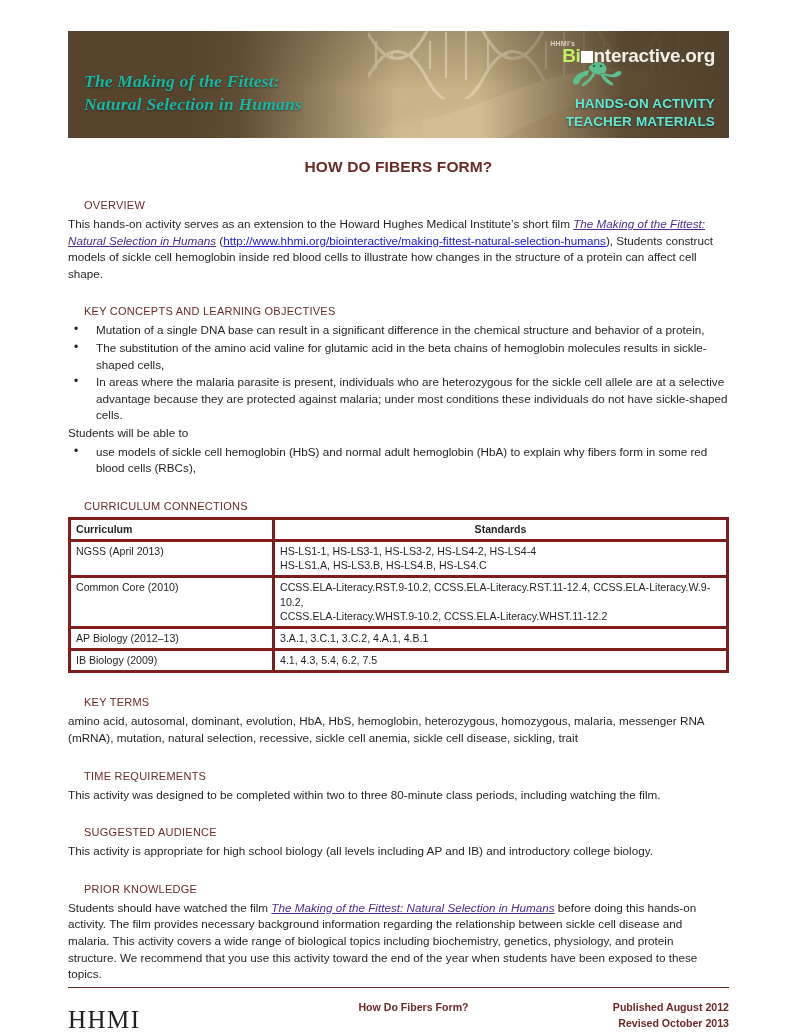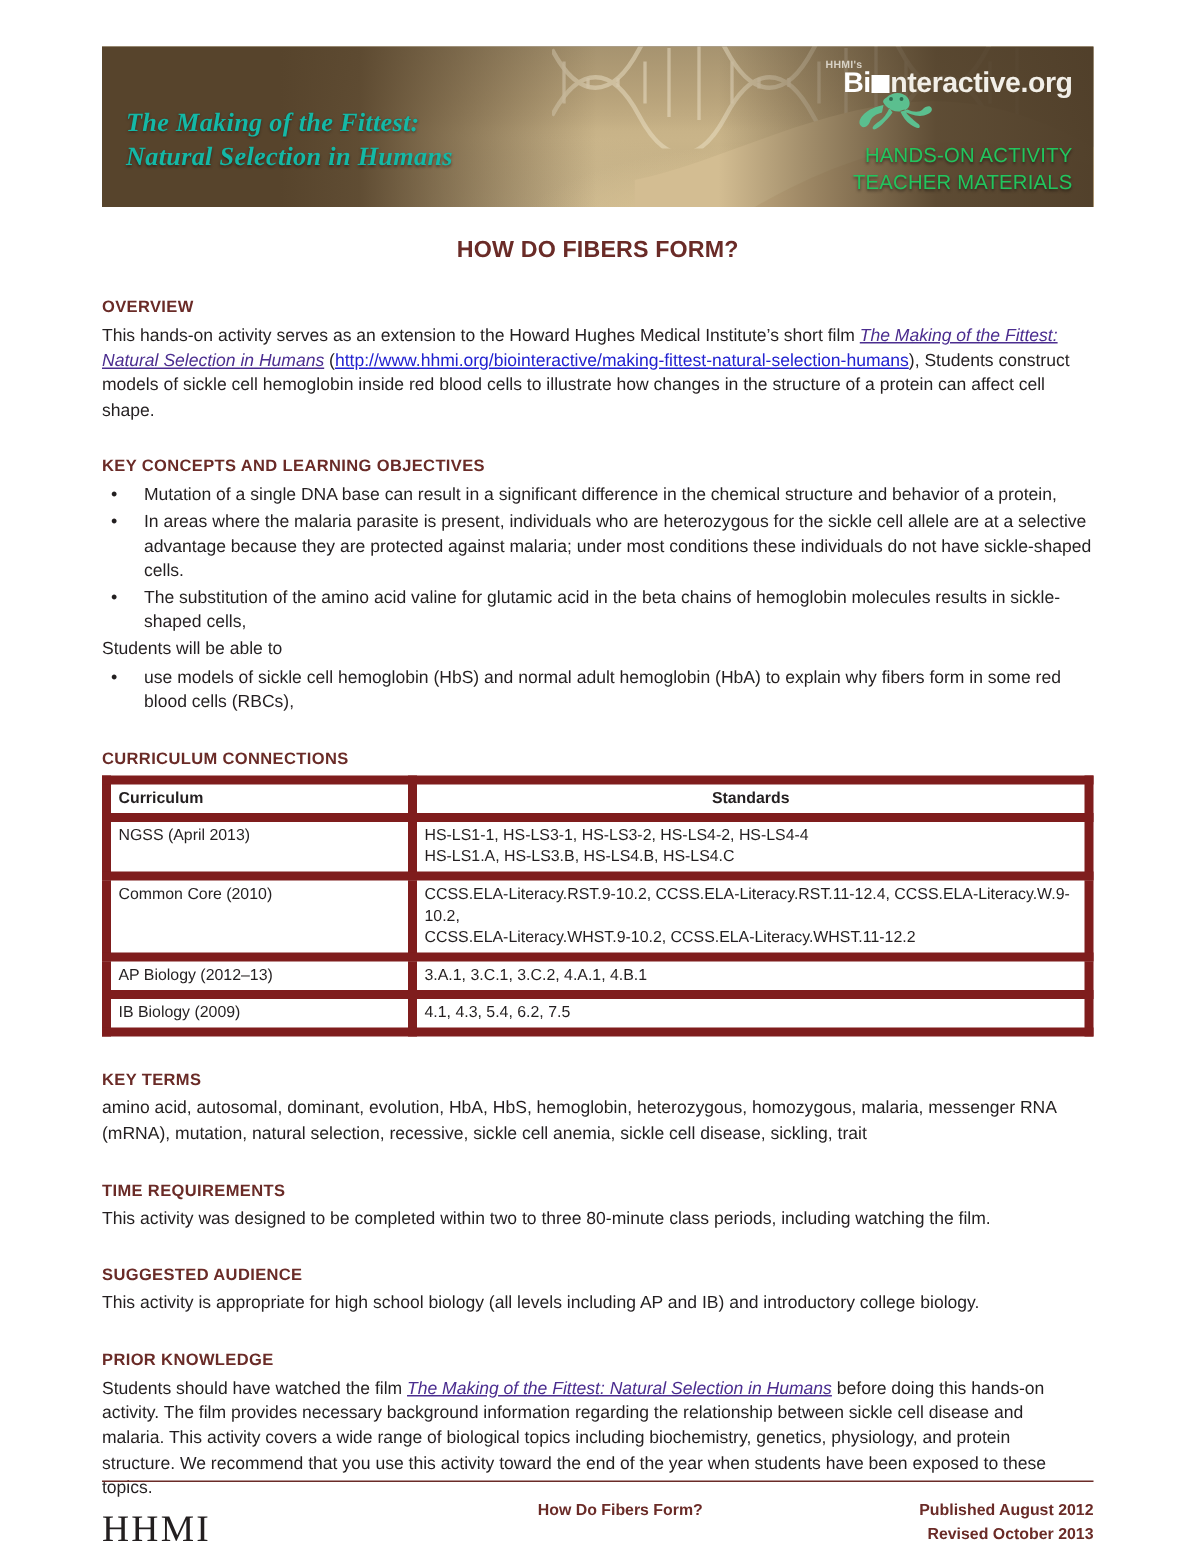--- a/index.html
+++ b/index.html
@@ -117,61 +117,61 @@
     position: absolute;
     right: 0;
     top: 9px;
     font-size: 19px;
     font-weight: bold;
     color: #f2efe8;
     letter-spacing: -0.3px;
     line-height: 1;
     white-space: nowrap;
   }
-  .logo-bio-b { color: #ffffff; }
+  .logo-bio-b { color: #bef264; }
   .logo-sq {
     display: inline-block;
     width: 12px; height: 12px;
     background: #ffffff;
     margin: 0 1px -1px 0;
     vertical-align: baseline;
   }
   .gecko {
     position: absolute;
     right: 92px;
     top: 22px;
     width: 54px;
     height: 28px;
   }
   .banner-labels {
     margin-top: 14px;
     font-size: 13.5px;
-    font-weight: normal;
+    font-weight: bold;
     line-height: 17.5px;
-    color: #22c55e;
+    color: #5eead4;
     letter-spacing: .15px;
     text-shadow: 0 1px 2px rgba(0,0,0,.5);
   }
 
   
   .doc-title {
     text-align: center;
     font-size: 15.5px;
     font-weight: bold;
     color: #6a2b27;
     margin: 20px 0 0 0;
     letter-spacing: .1px;
   }
 
   h2.section {
     font-size: 11px;
-    font-weight: bold;
+    font-weight: normal;
     color: #6a2b27;
     letter-spacing: .25px;
-    margin: 23px 0 5px 0;
+    margin: 23px 0 5px 16px;
   }
 
   p.body {
     font-size: 11.7px;
     line-height: 16.6px;
     margin: 0 12px 0 0;
     color: #231f20;
     text-align: left;
   }
 
@@ -210,21 +210,21 @@
 
   
   table.curriculum {
     border-collapse: collapse;
     width: 661px;
     margin-top: 4px;
     table-layout: fixed;
   }
   table.curriculum th,
   table.curriculum td {
-    border: 6px solid #7f1d1d;
+    border: 3px solid #7f1d1d;
     padding: 2px 5px 3px 5px;
     font-size: 10.6px;
     line-height: 14.2px;
     vertical-align: top;
     text-align: left;
   }
   table.curriculum th {
     font-weight: bold;
   }
   table.curriculum th.c-standards { text-align: center; }
@@ -343,22 +343,22 @@
   </div>
 
   <div class="doc-title">HOW DO FIBERS FORM?</div>
 
   <h2 class="section">OVERVIEW</h2>
   <p class="body"><span>This hands-on activity serves as an extension to the Howard Hughes Medical Institute’s short film </span><a class="link-title" href="#">The Making of the Fittest: Natural Selection in Humans</a><span> (</span><a class="link-url" href="#">http://www.hhmi.org/biointeractive/making-fittest-natural-selection-humans</a><span>), Students construct models of sickle cell hemoglobin inside red blood cells to illustrate how changes in the structure of a protein can affect cell shape.</span></p>
 
   <h2 class="section">KEY CONCEPTS AND LEARNING OBJECTIVES</h2>
   <ul class="bullets">
     <li>Mutation of a single DNA base can result in a significant difference in the chemical structure and behavior of a protein,</li>
+    <li>The substitution of the amino acid valine for glutamic acid in the beta chains of hemoglobin molecules results in sickle-shaped cells,</li>
     <li>In areas where the malaria parasite is present, individuals who are heterozygous for the sickle cell allele are at a selective advantage because they are protected against malaria; under most conditions these individuals do not have sickle-shaped cells.</li>
-    <li>The substitution of the amino acid valine for glutamic acid in the beta chains of hemoglobin molecules results in sickle-shaped cells,</li>
   </ul>
   <p class="body swba">Students will be able to</p>
   <ul class="bullets">
     <li>use models of sickle cell hemoglobin (HbS) and normal adult hemoglobin (HbA) to explain why fibers form in some red blood cells (RBCs),</li>
   </ul>
 
   <h2 class="section">CURRICULUM CONNECTIONS</h2>
   <table class="curriculum">
     <colgroup>
         <col class="col-curr">

